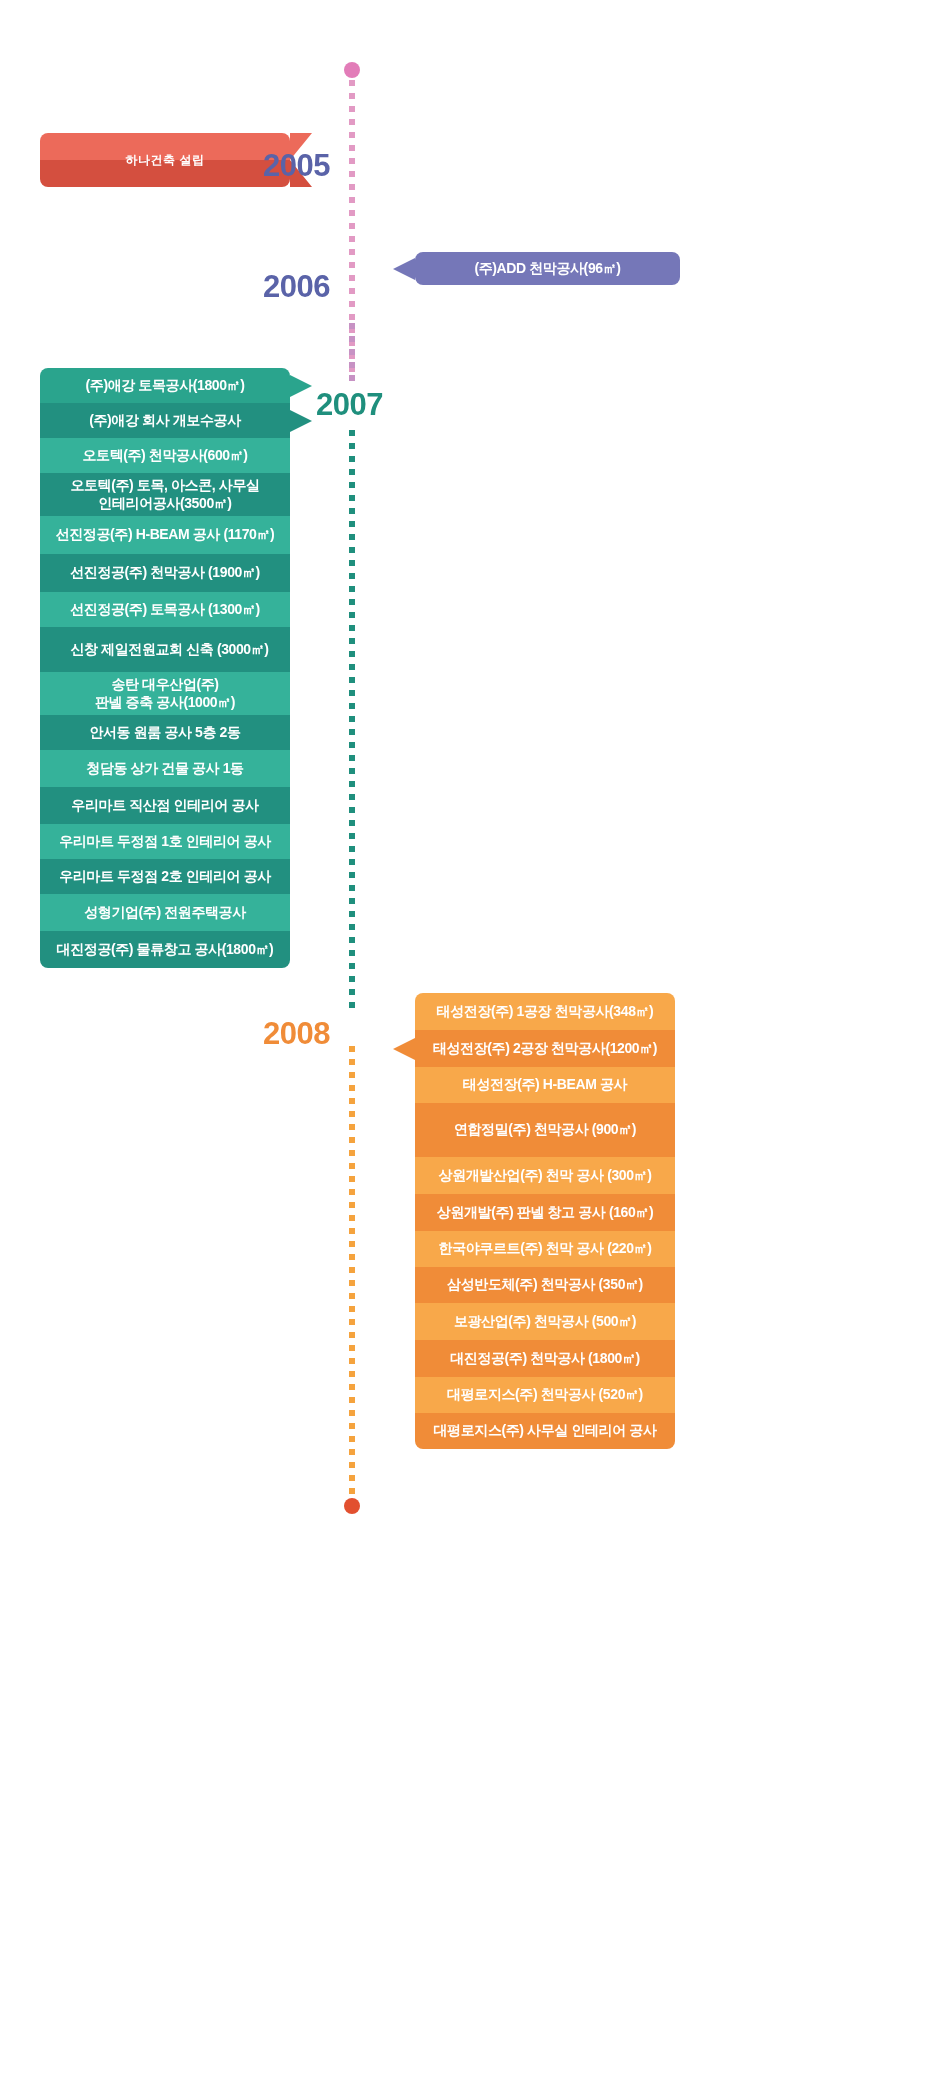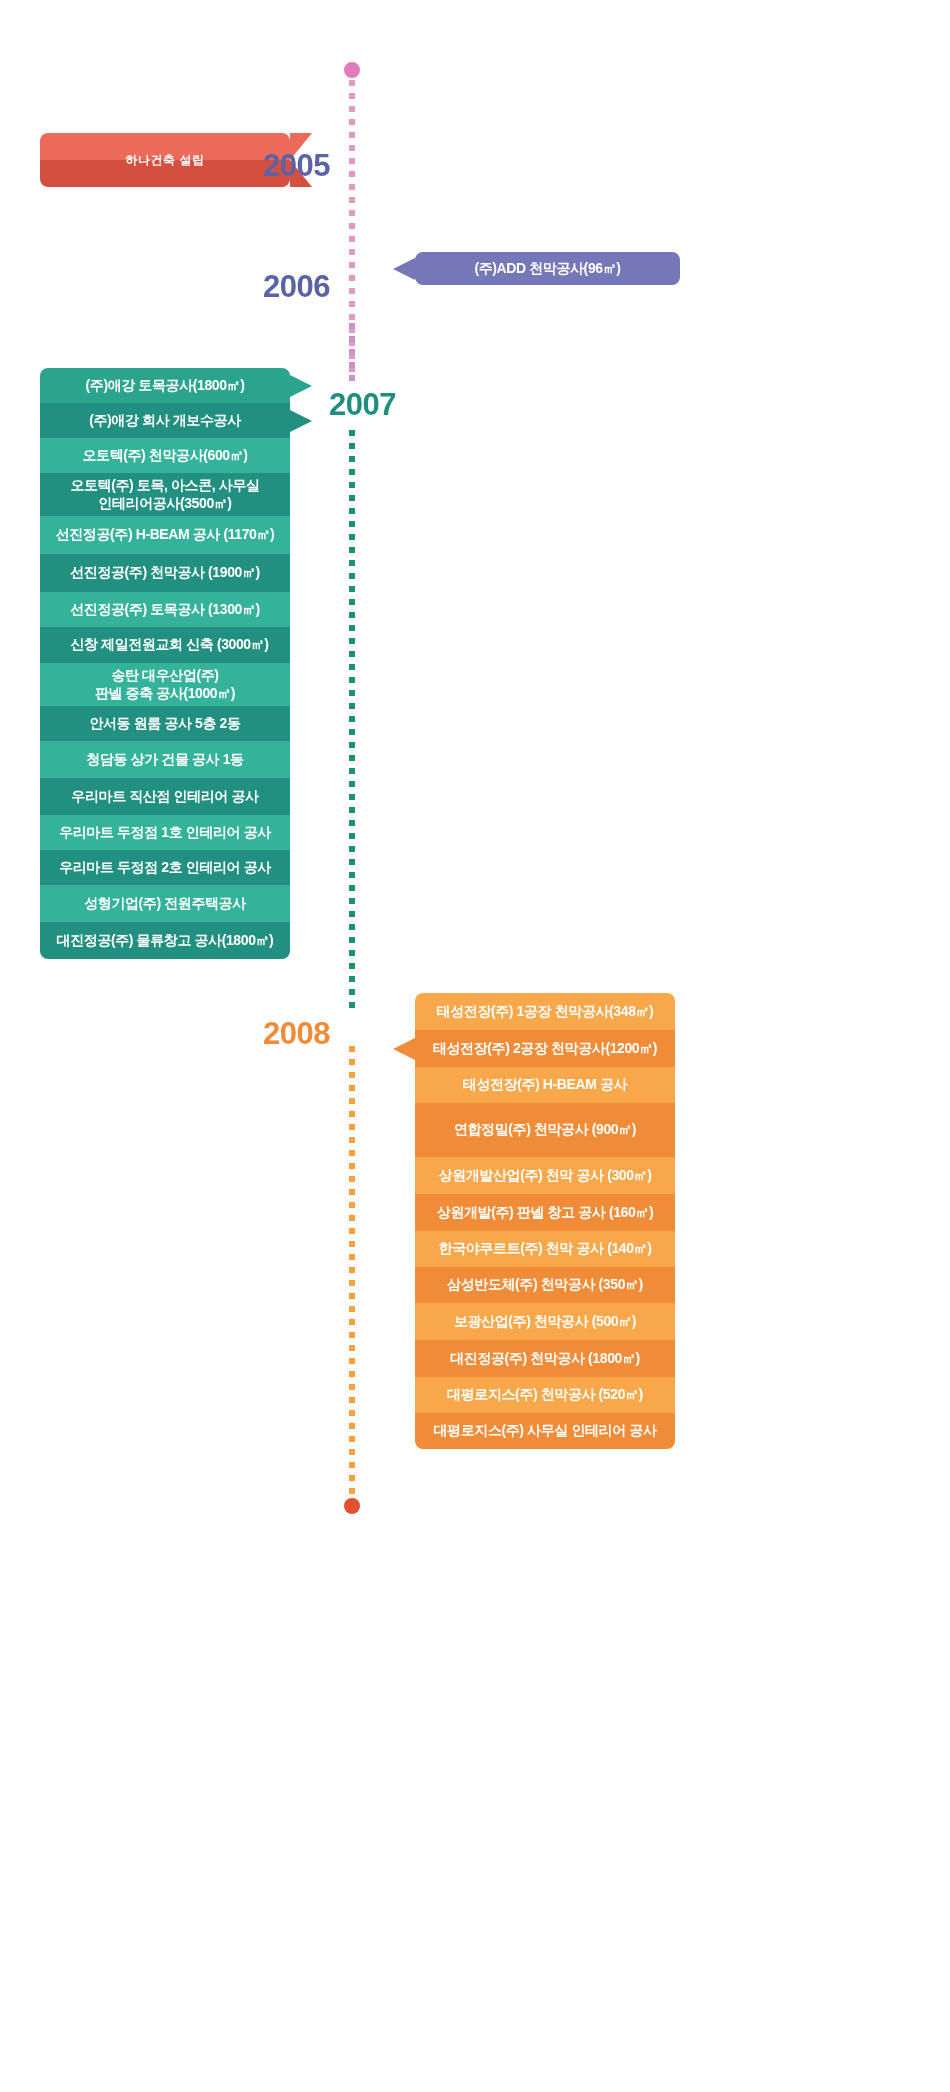--- a/index.html
+++ b/index.html
@@ -120,21 +120,21 @@
 
 <div class="year year-left" style="left:255px;top:271px;width:75px;color:#5a63a8;">2006</div>
 
 <div class="stack" style="left:415px;top:252px;width:265px;">
   <div class="row" style="height:33px;background:#7577b8;">
     <span>(주)ADD 천막공사(96㎡)</span>
     <span class="nub nub-left" style="border-right:22px solid #7577b8;"></span>
   </div>
 </div>
 
-<div class="year year-right" style="left:329px;top:389px;width:90px;color:#1f8f7d;">2007</div>
+<div class="year year-right" style="left:316px;top:389px;width:90px;color:#1f8f7d;">2007</div>
 
 <div class="stack" style="left:40px;top:368px;width:250px;">
   <div class="row" style="height:35px;background:#2aa48d;">
     <span>(주)애강 토목공사(1800㎡)</span>
     <span class="nub nub-right" style="border-left:22px solid #2aa48d;"></span>
   </div>
   <div class="row" style="height:35px;background:#229080;">
     <span>(주)애강 회사 개보수공사</span>
     <span class="nub nub-right" style="border-left:22px solid #229080;"></span>
   </div>
@@ -147,21 +147,21 @@
   </div>
   <div class="row" style="height:38px;background:#35b29a;">
     <span>선진정공(주) H-BEAM 공사 (1170㎡)</span>
   </div>
   <div class="row" style="height:38px;background:#229080;">
     <span>선진정공(주) 천막공사 (1900㎡)</span>
   </div>
   <div class="row" style="height:35px;background:#35b29a;">
     <span>선진정공(주) 토목공사 (1300㎡)</span>
   </div>
-  <div class="row" style="height:36px;background:#229080;padding-left:21px;">
+  <div class="row" style="height:45px;background:#229080;padding-left:21px;">
     <span>신창 제일전원교회 신축 (3000㎡)</span>
   </div>
   <div class="row two-line" style="height:43px;background:#35b29a;">
     <span>송탄 대우산업(주)
 판넬 증축 공사(1000㎡)</span>
   </div>
   <div class="row" style="height:35px;background:#229080;">
     <span>안서동 원룸 공사 5층 2동</span>
   </div>
   <div class="row" style="height:37px;background:#35b29a;">
@@ -200,21 +200,21 @@
   <div class="row" style="height:54px;background:#f08c38;">
     <span>연합정밀(주) 천막공사 (900㎡)</span>
   </div>
   <div class="row" style="height:37px;background:#f8a84a;">
     <span>상원개발산업(주) 천막 공사 (300㎡)</span>
   </div>
   <div class="row" style="height:37px;background:#f08c38;">
     <span>상원개발(주) 판넬 창고 공사 (160㎡)</span>
   </div>
   <div class="row" style="height:36px;background:#f8a84a;">
-    <span>한국야쿠르트(주) 천막 공사 (140㎡)</span>
+    <span>한국야쿠르트(주) 천막 공사 (220㎡)</span>
   </div>
   <div class="row" style="height:36px;background:#f08c38;">
     <span>삼성반도체(주) 천막공사 (350㎡)</span>
   </div>
   <div class="row" style="height:37px;background:#f8a84a;">
     <span>보광산업(주) 천막공사 (500㎡)</span>
   </div>
   <div class="row" style="height:37px;background:#f08c38;">
     <span>대진정공(주) 천막공사 (1800㎡)</span>
   </div>

